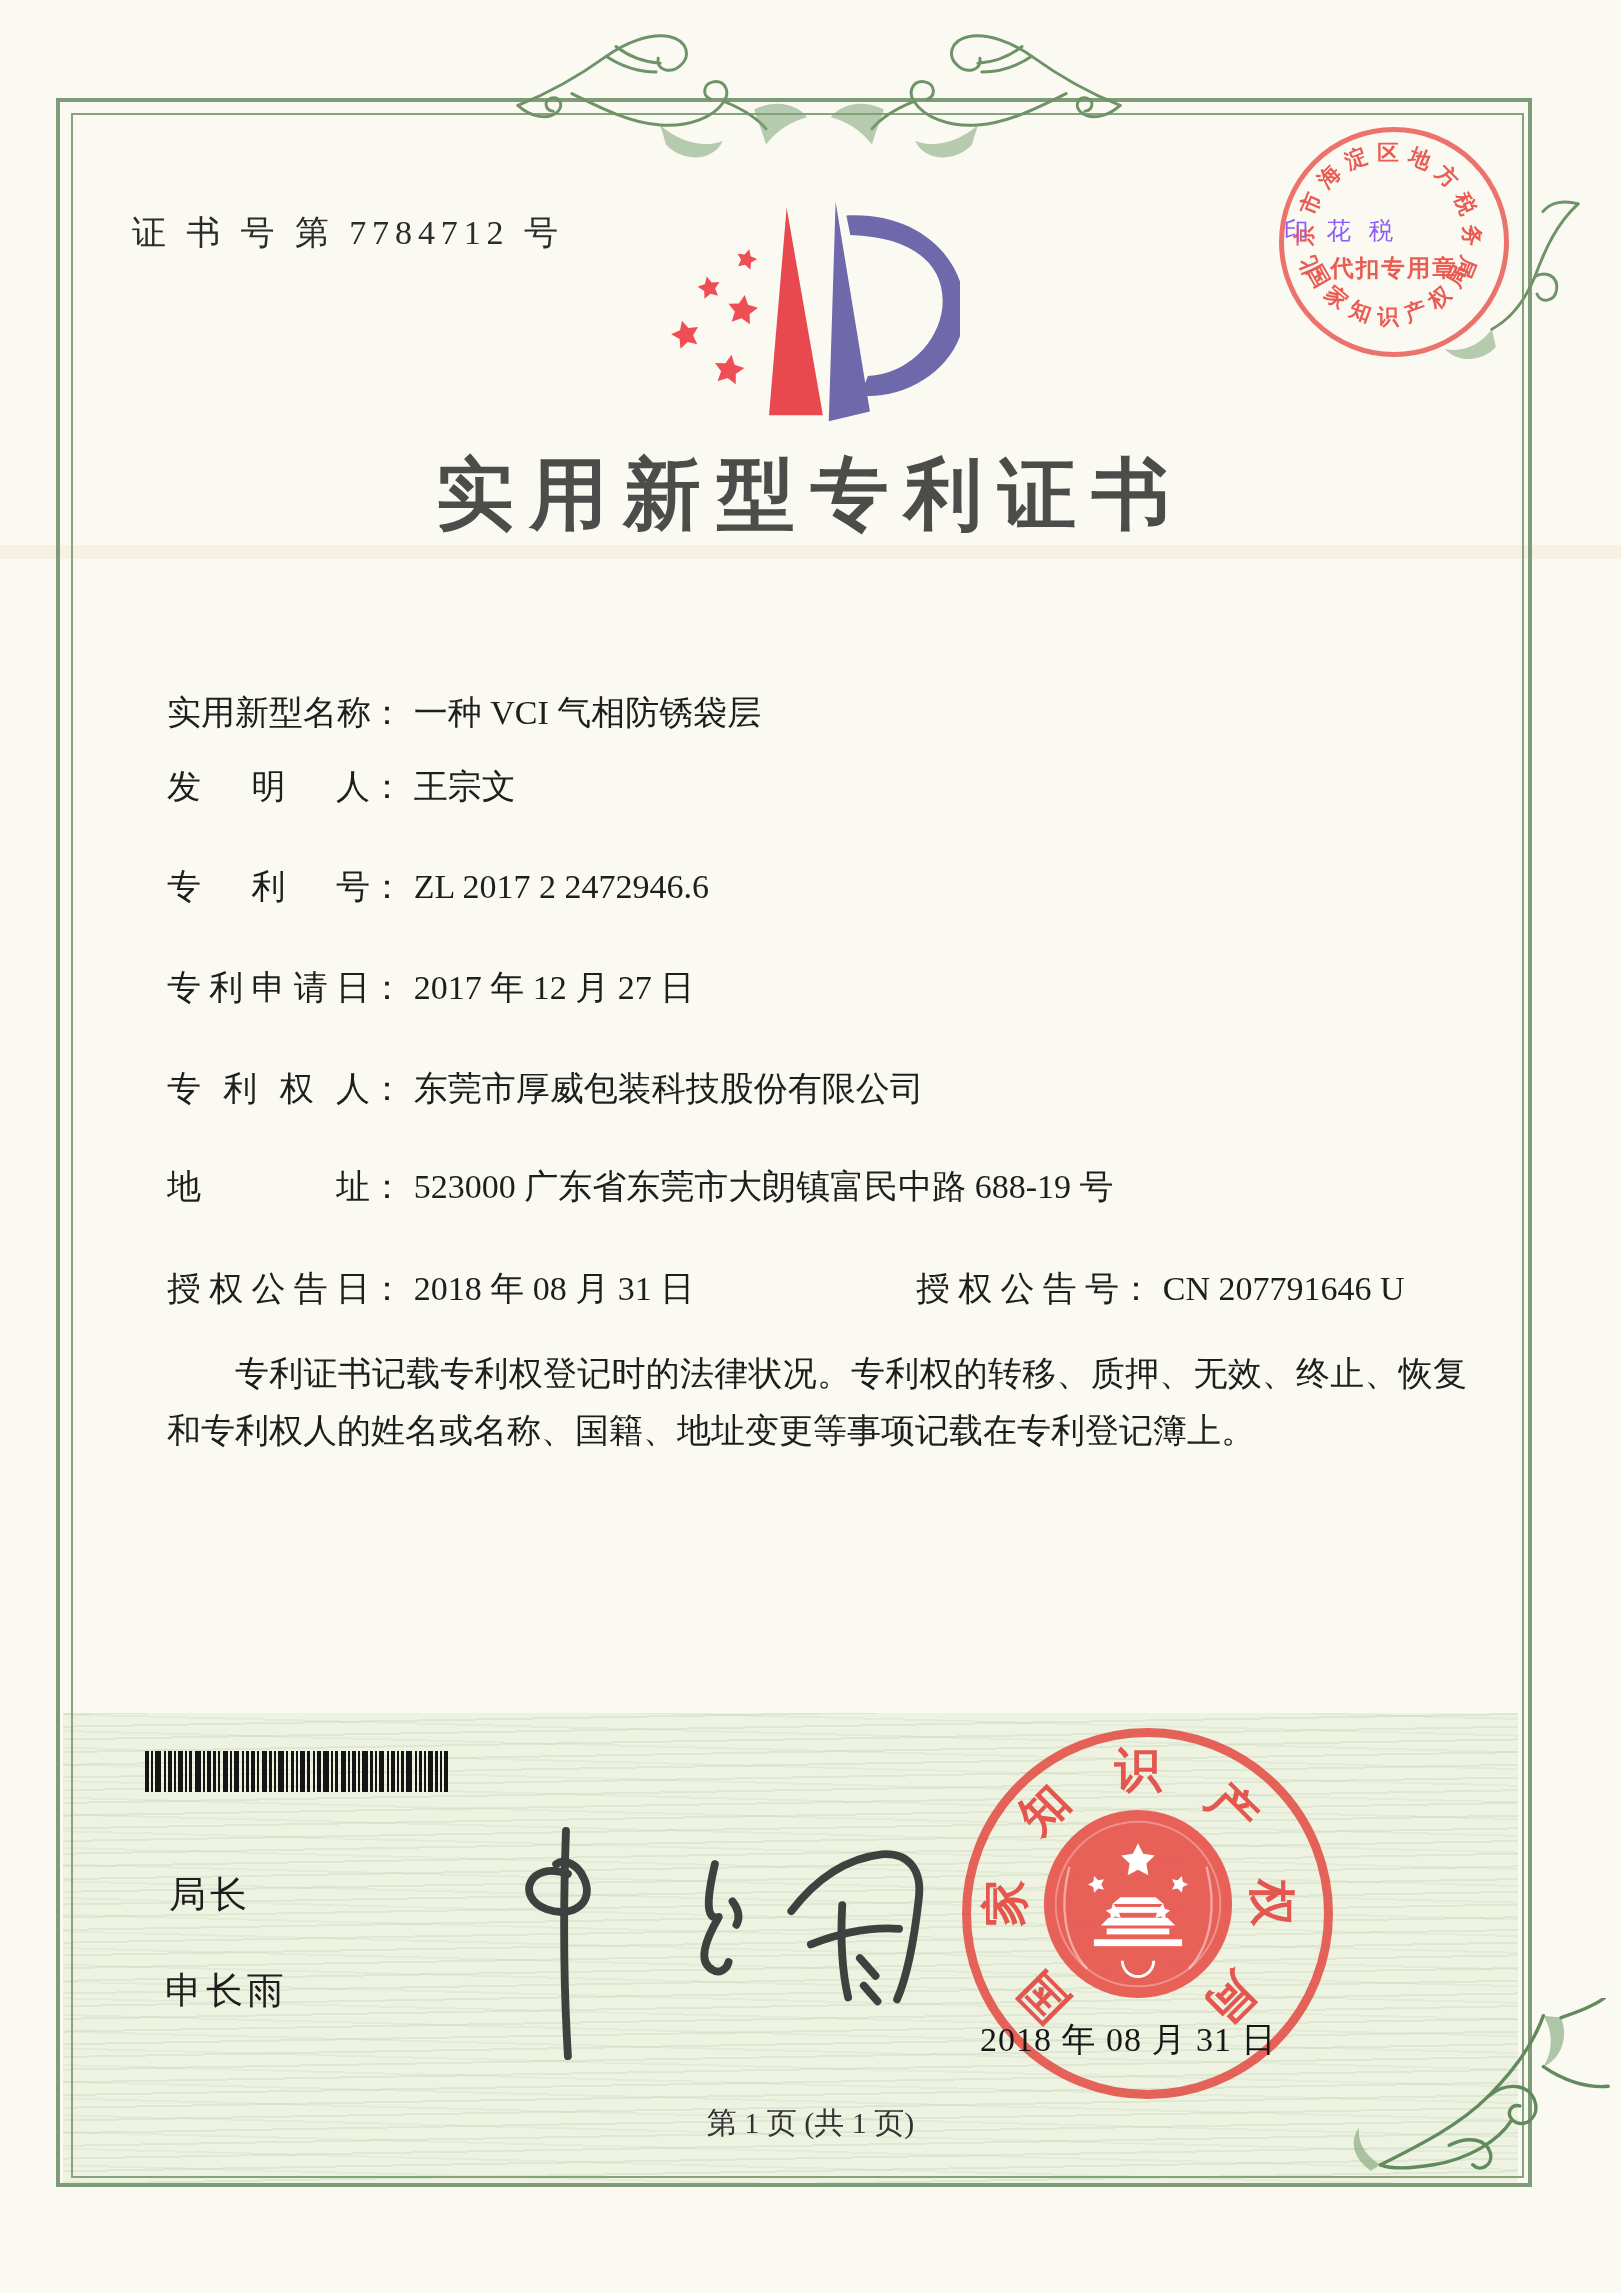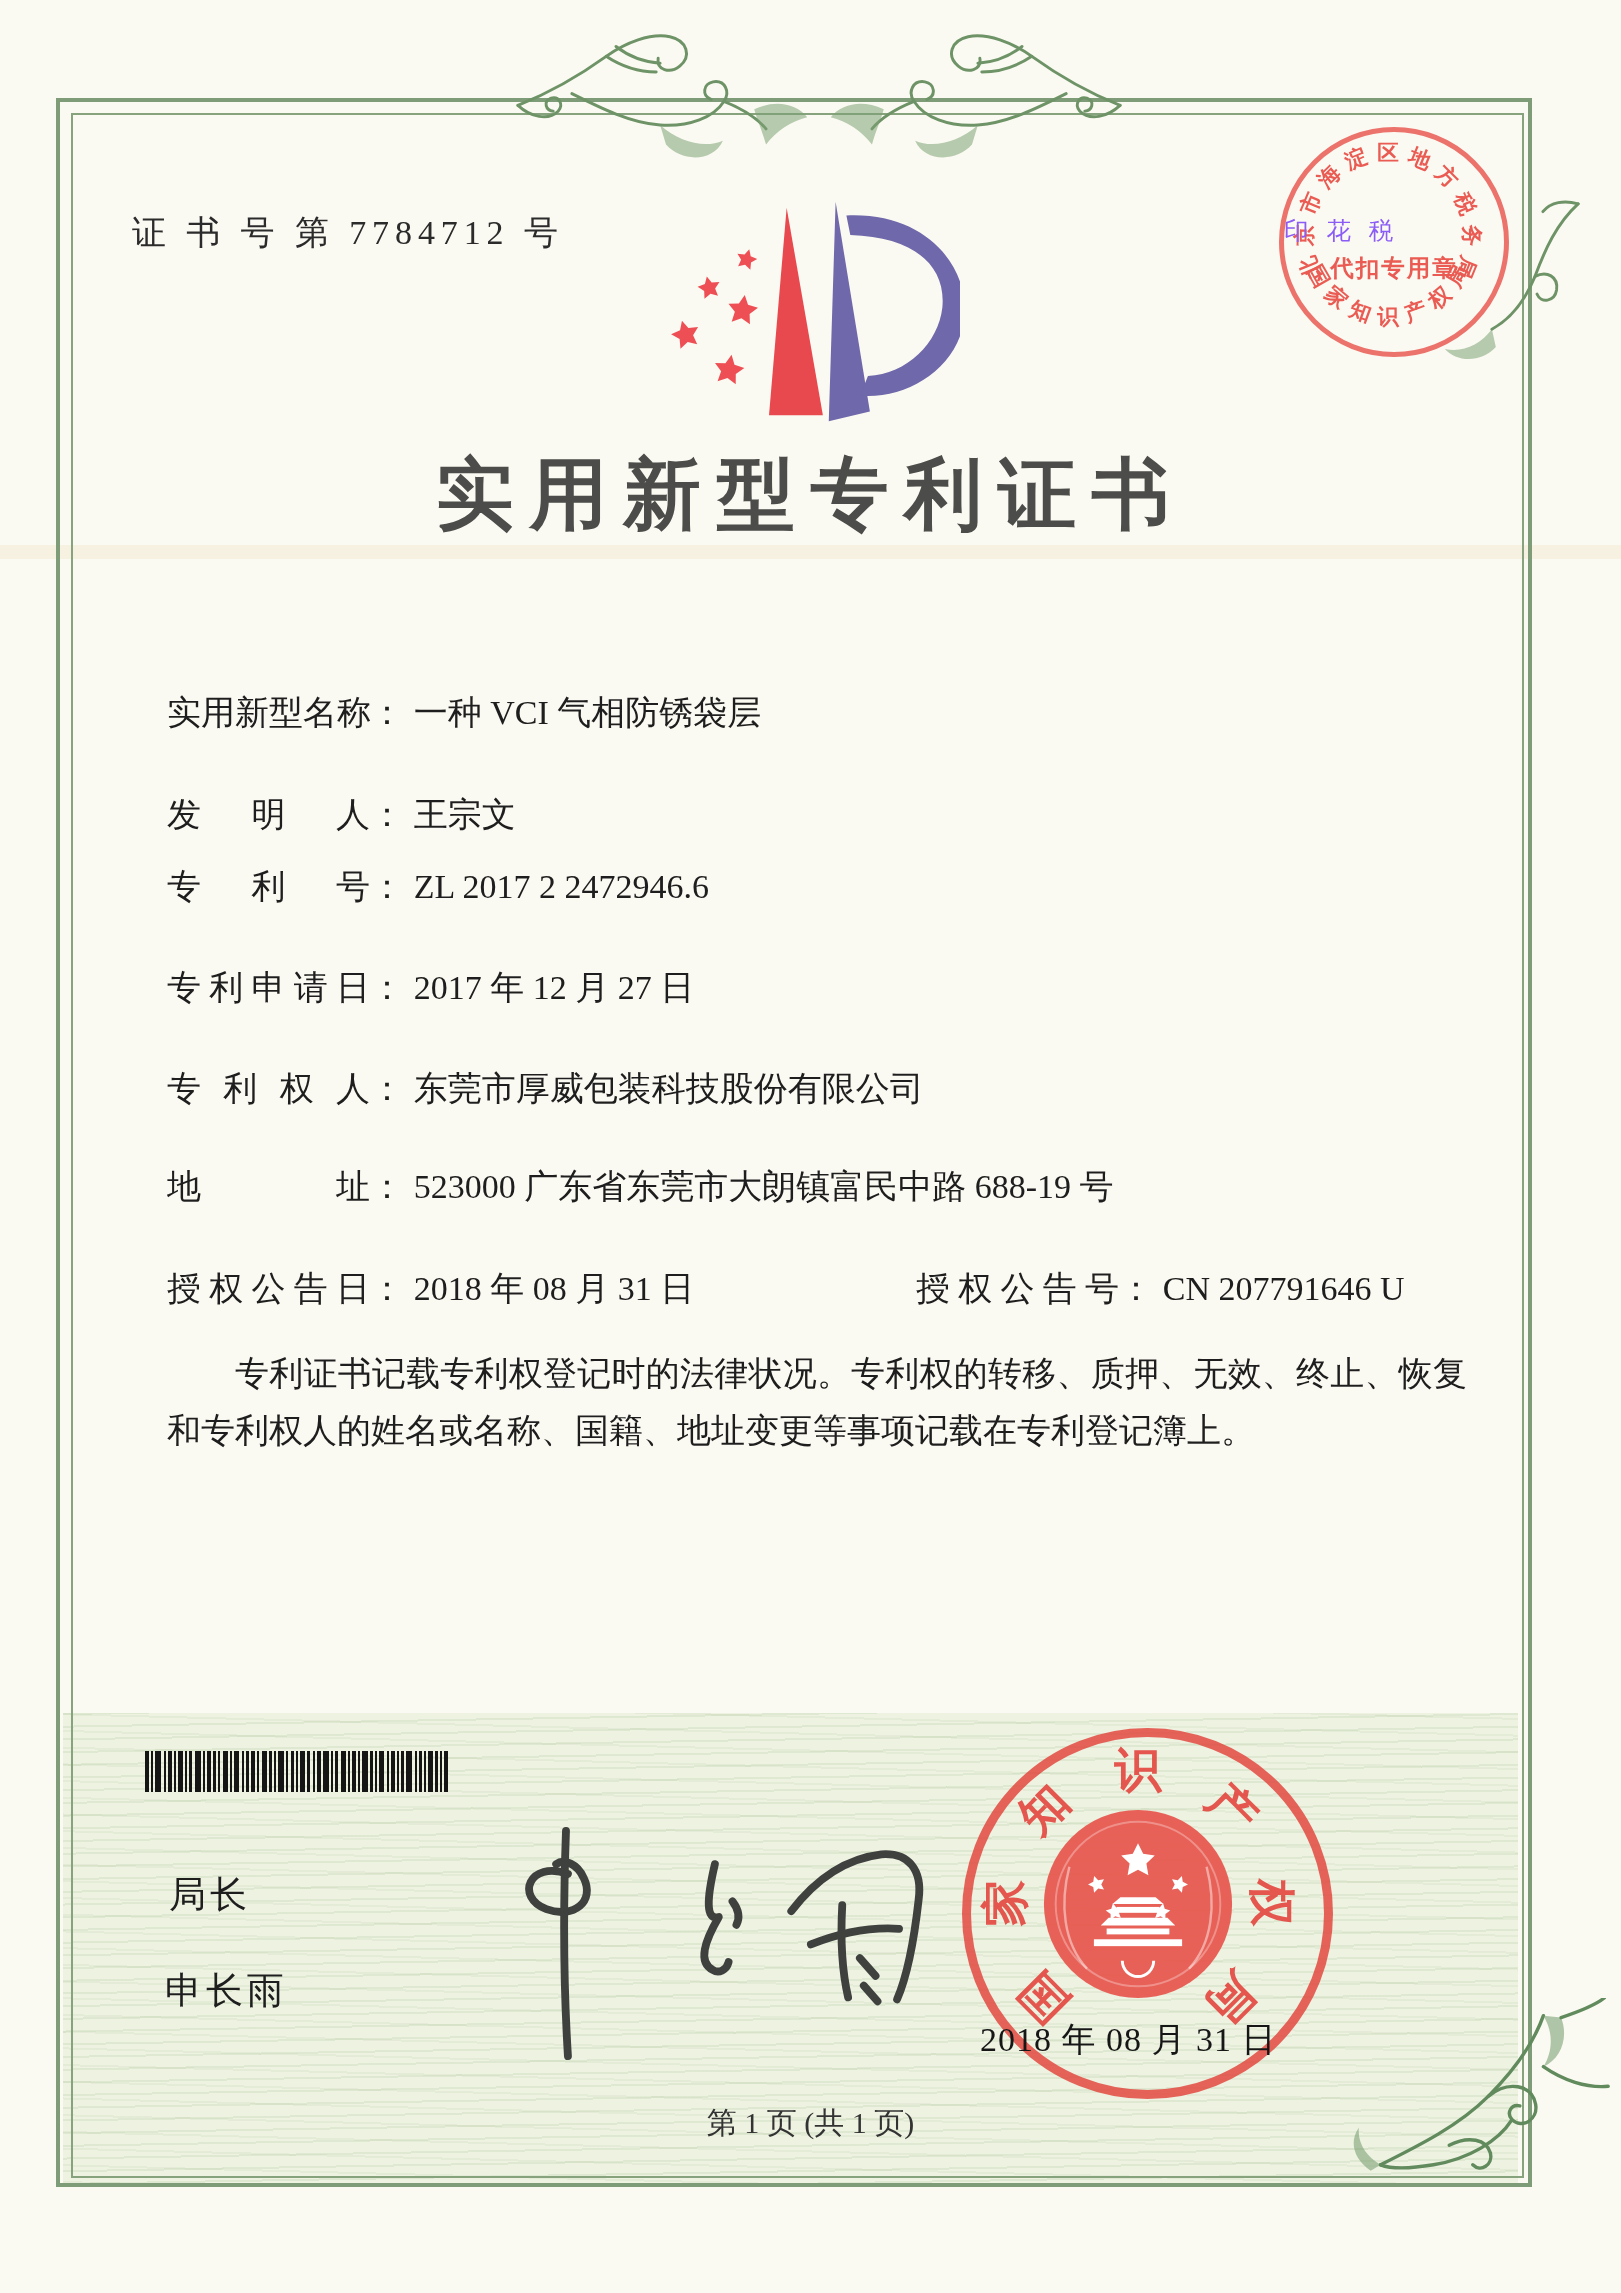--- a/index.html
+++ b/index.html
@@ -151,21 +151,21 @@
     </div>
   <div class="cline1">印 花 税</div>
   <div class="cline2">代扣专用章</div>
 </div>
 
 <div class="abs title">实用新型专利证书</div>
 
 <div class="abs row" style="top:690px;">
   <span class="flabel">实用新型名称</span><span class="colon">：</span><span class="fvalue">一种 VCI 气相防锈袋层</span>
 </div>
-<div class="abs row" style="top:764px;margin-top:28px;">
+<div class="abs row" style="top:764px;">
   <span class="flabel">发明人</span><span class="colon">：</span><span class="fvalue">王宗文</span>
 </div>
 <div class="abs row" style="top:864px;">
   <span class="flabel">专利号</span><span class="colon">：</span><span class="fvalue">ZL 2017 2 2472946.6</span>
 </div>
 <div class="abs row" style="top:965px;">
   <span class="flabel">专利申请日</span><span class="colon">：</span><span class="fvalue">2017 年 12 月 27 日</span>
 </div>
 <div class="abs row" style="top:1066px;">
   <span class="flabel">专利权人</span><span class="colon">：</span><span class="fvalue">东莞市厚威包装科技股份有限公司</span>

